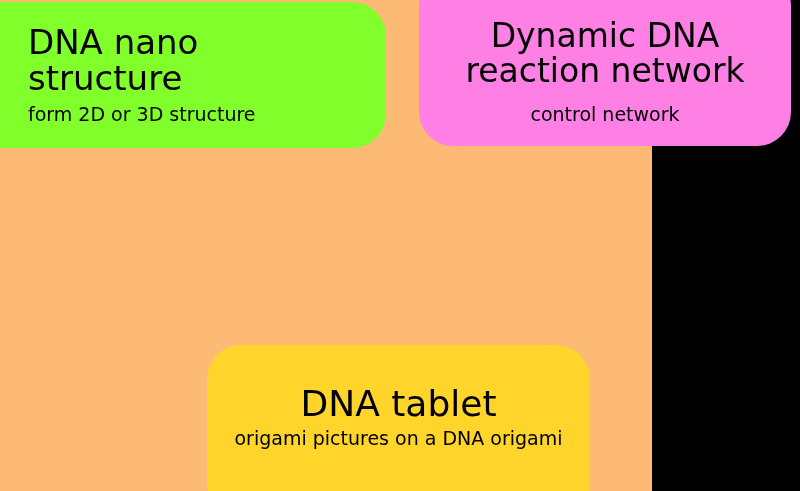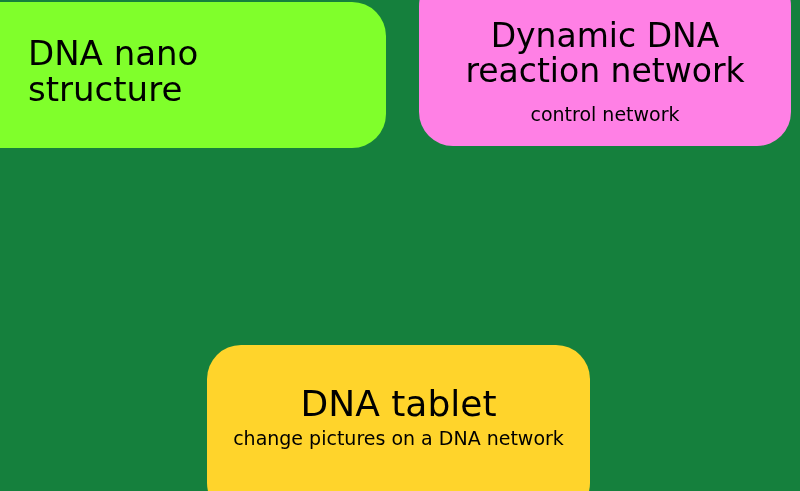--- a/index.html
+++ b/index.html
@@ -8,23 +8,23 @@
     background: #000000;
   }
   body {
     width: 800px;
     height: 491px;
     overflow: hidden;
     font-family: "DejaVu Sans", sans-serif;
   }
   #canvas {
     position: relative;
-    width: 800px;
+    width: 652px;
     height: 491px;
-    background: #15803d;
+    background: #fdba74;
   }
   .node {
     position: absolute;
     box-sizing: border-box;
     display: flex;
     flex-direction: column;
     justify-content: center;
     overflow: hidden;
   }
   .node-title {
@@ -99,26 +99,27 @@
     font-size: 19px;
   }
 </style>
 </head>
 <body>
 
 <div id="canvas">
 
   <div class="node" id="node-nano-structure">
     <div class="node-title">DNA nano structure</div>
+    <div class="node-subtitle">form 2D or 3D structure</div>
   </div>
 
   <div class="node" id="node-reaction-network">
     <div class="node-title">Dynamic DNA
 reaction network</div>
     <div class="node-subtitle">control network</div>
   </div>
 
   <div class="node" id="node-dna-tablet">
     <div class="node-title">DNA tablet</div>
-    <div class="node-subtitle">change pictures on a DNA network</div>
+    <div class="node-subtitle">origami pictures on a DNA origami</div>
   </div>
 
 </div>
 
 </body></html>

